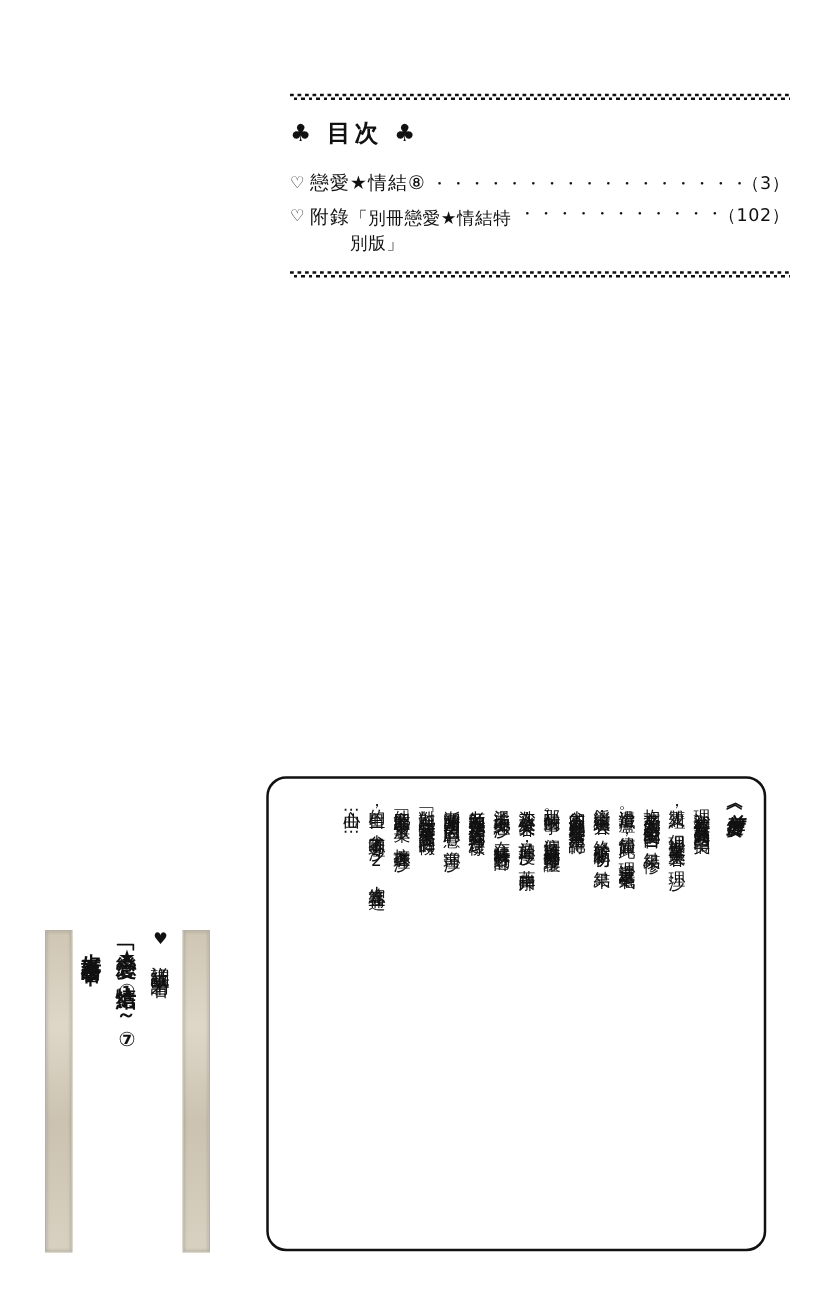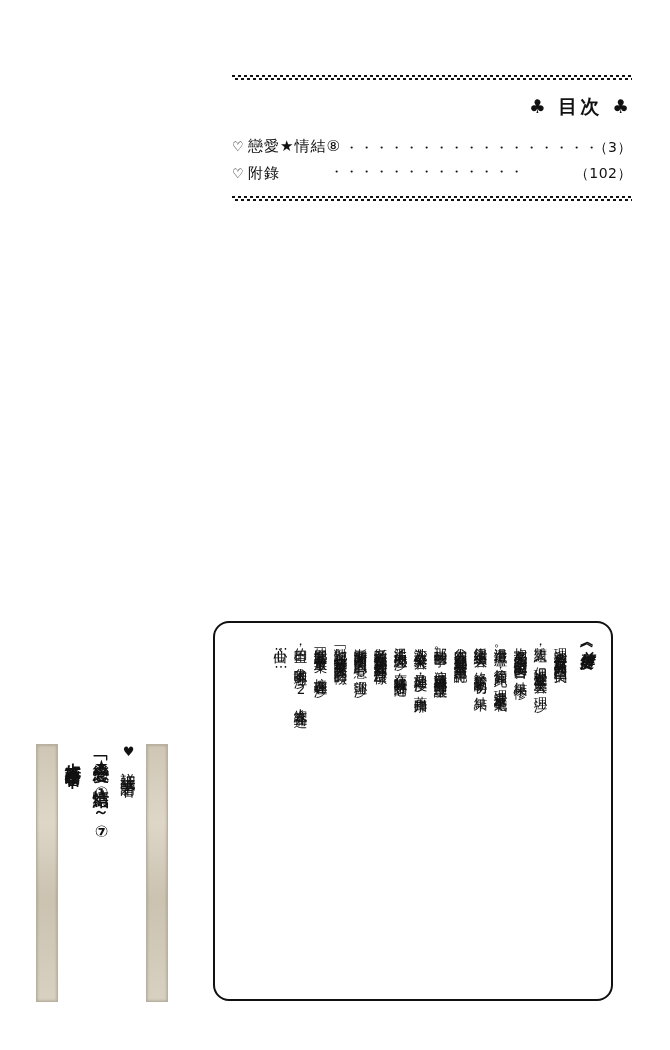--- a/index.html
+++ b/index.html
@@ -37,21 +37,21 @@
     content: "";
     position: absolute;
     left: 3px;
     top: 3px;
     right: 0;
     height: 2px;
     background-image:
       repeating-linear-gradient(90deg, #111 0px, #111 3px, transparent 3px, transparent 6px);
   }
   #toc-title {
-    text-align: right;
+    text-align: left;
     font-family: "DejaVu Sans", sans-serif;
     font-size: 19px;
     font-weight: bold;
     letter-spacing: 3px;
     margin: 14px 0 16px 0;
     color: #111;
   }
   .toc-entry {
     display: flex;
     align-items: flex-start;
@@ -203,20 +203,21 @@
     <span class="toc-heart">♡</span>
     <span class="toc-label">戀愛★情結⑧</span>
     <span class="toc-dots">・・・・・・・・・・・・・・・・・・・・・・・・・・・・・・・</span>
     <span class="toc-page">（3）</span>
   </div>
 
   <div class="toc-entry two-line">
     <span class="toc-heart">♡</span>
     <span class="toc-label-wrap">
       <span class="toc-label">附錄</span>
+      <span class="toc-sub">「別冊戀愛★情結特別版」</span>
     </span>
     <span class="toc-dots">・・・・・・・・・・・・・</span>
     <span class="toc-page">（102）</span>
   </div>
 
   <div class="toc-rule" id="toc-rule-bottom"></div>
 </div>
 
 <div id="summary-box">
   <div id="summary-columns">

